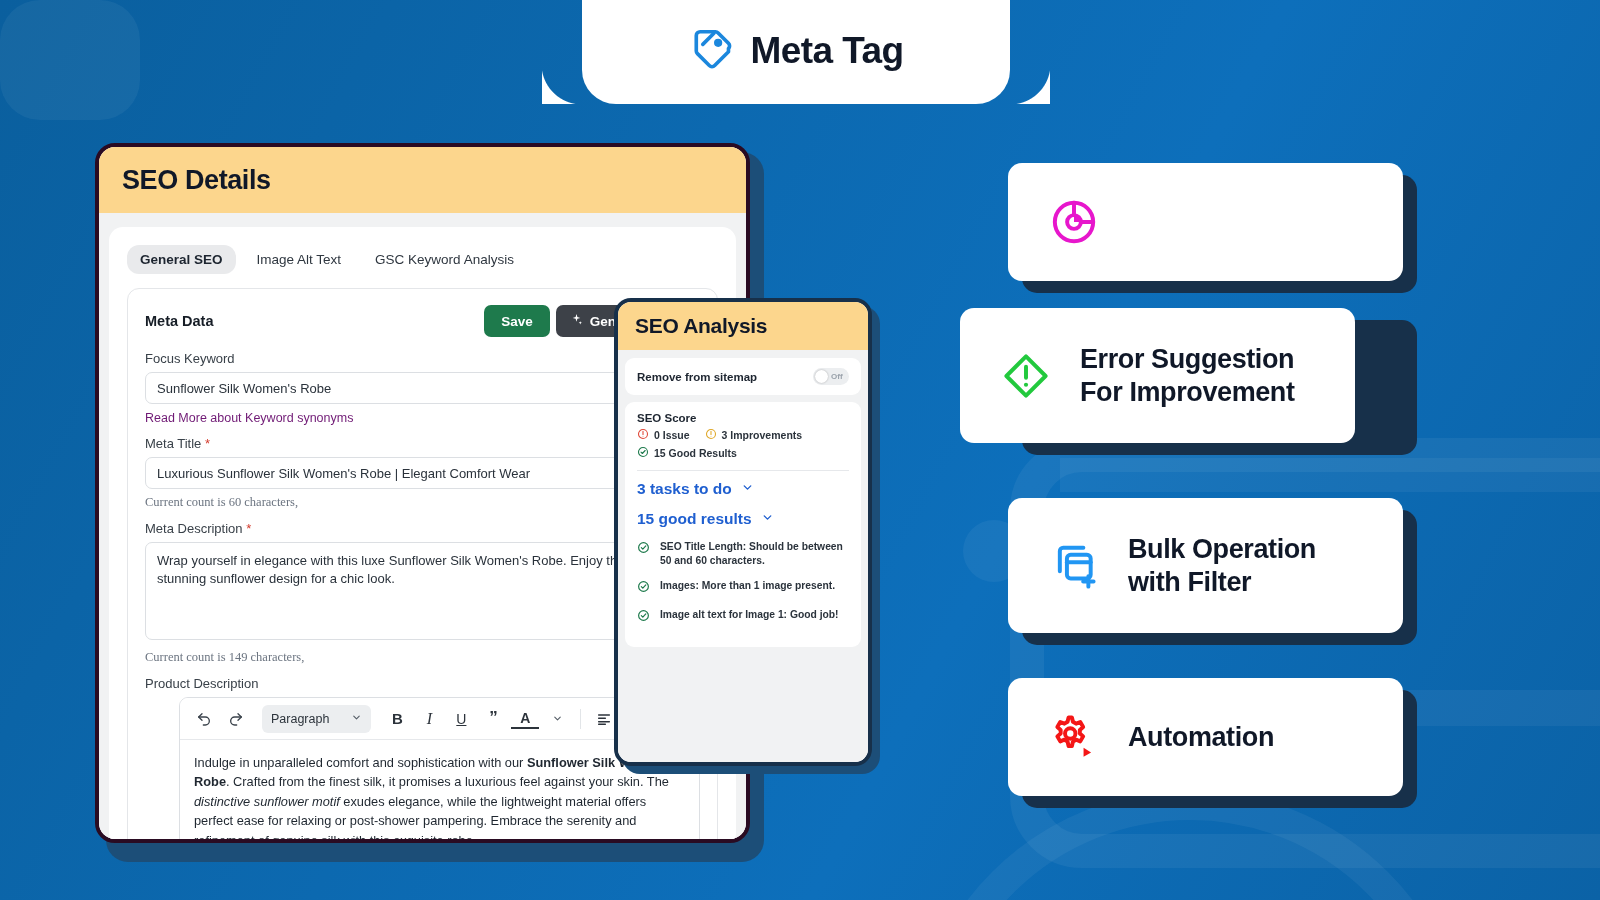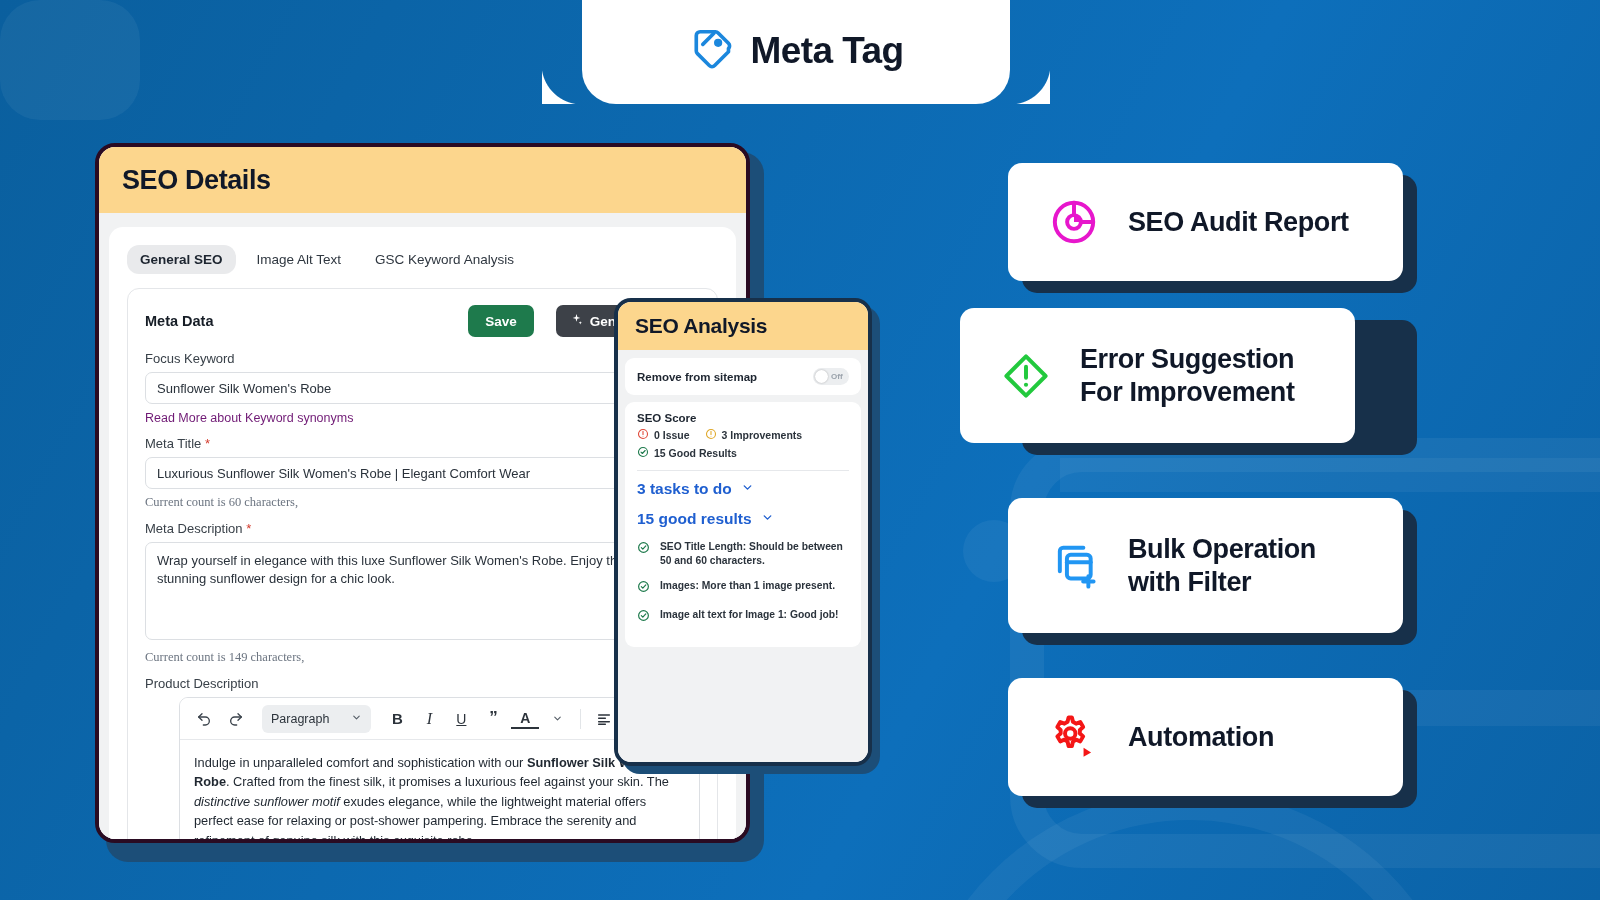--- a/index.html
+++ b/index.html
@@ -76,21 +76,21 @@
     white-space: nowrap;
   }
   .tab.active { background: #e9eaec; font-weight: 600; color: #1d2530; }
 
   .field-card {
     border: 1px solid #e4e6e9; border-radius: 12px; padding: 16px 17px;
     position: relative;
   }
   .md-row { display: flex; align-items: center; justify-content: space-between; margin-bottom: 14px;}
   .md-title { font-size: 14.5px; font-weight: 700; color: #161d26; }
-  .md-actions { display: flex; gap: 22px; }
+  .md-actions { display: flex; gap: 6px; }
   .btn-save {
     background: #1e7a4c; color: #fff; font-size: 13.5px; font-weight: 600;
     border: none; border-radius: 7px; padding: 8px 17px; cursor: pointer;
   }
   .btn-ai {
     background: #3d4148; color: #fff; font-size: 13.5px; font-weight: 600;
     border: none; border-radius: 7px; padding: 8px 14px; cursor: pointer;
     display: flex; align-items: center; gap: 7px; white-space: nowrap;
   }
 
@@ -416,21 +416,20 @@
 <div class="feat" style="left:1008px;top:163px;width:395px;height:118px;">
   <span class="feat-icon">
     <svg width="50" height="50" viewBox="0 0 24 24" fill="none" stroke="#E716CC" stroke-width="1.9">
       <circle cx="12" cy="12" r="9.2"></circle>
       <circle cx="12" cy="12" r="3.3"></circle>
       <path d="M12 2.8v5.9" stroke-linecap="round"></path>
       <path d="M21.2 12h-5.9" stroke-linecap="round"></path>
       <path d="M15.3 12a3.3 3.3 0 0 0-3.3-3.3V12z" fill="#E716CC" stroke="none"></path>
     </svg>
   </span>
-  <span class="feat-label">SEO Audit Report</span>
 </div>
 
 <div class="feat-shadow" style="left:1022px;top:320px;width:395px;height:135px;"></div>
 <div class="feat" style="left:960px;top:308px;width:395px;height:135px;">
   <span class="feat-icon">
     <svg width="50" height="50" viewBox="0 0 24 24" fill="none" stroke="#22C93D" stroke-width="1.9" stroke-linejoin="round">
       <path d="M12 2.6 21.4 12 12 21.4 2.6 12z"></path>
       <path d="M12 7.6v5.2" stroke-linecap="round"></path>
       <circle cx="12" cy="16.2" r="1" fill="#22C93D" stroke="none"></circle>
     </svg>

